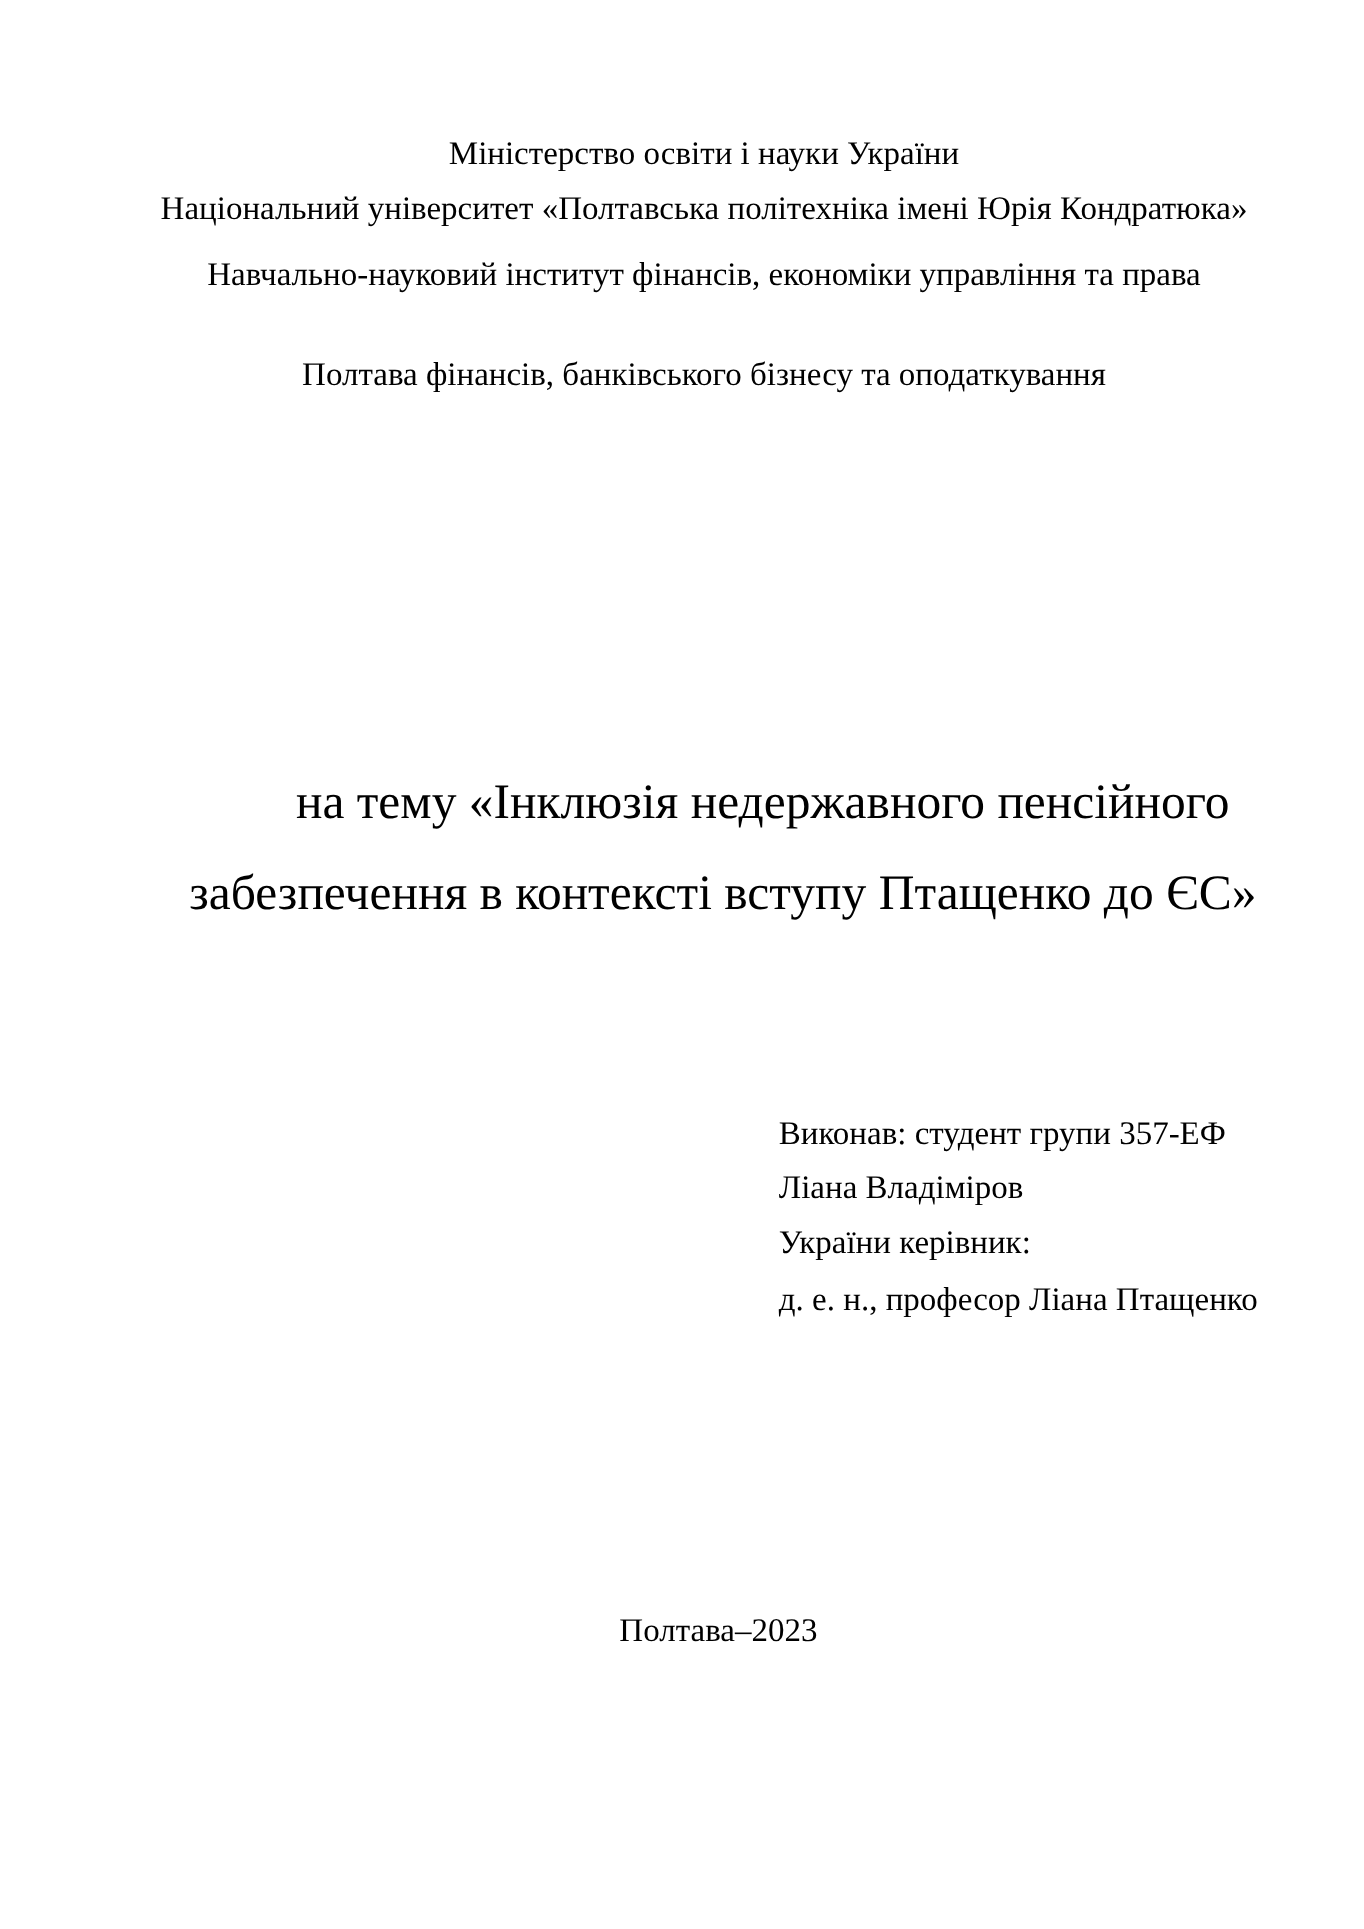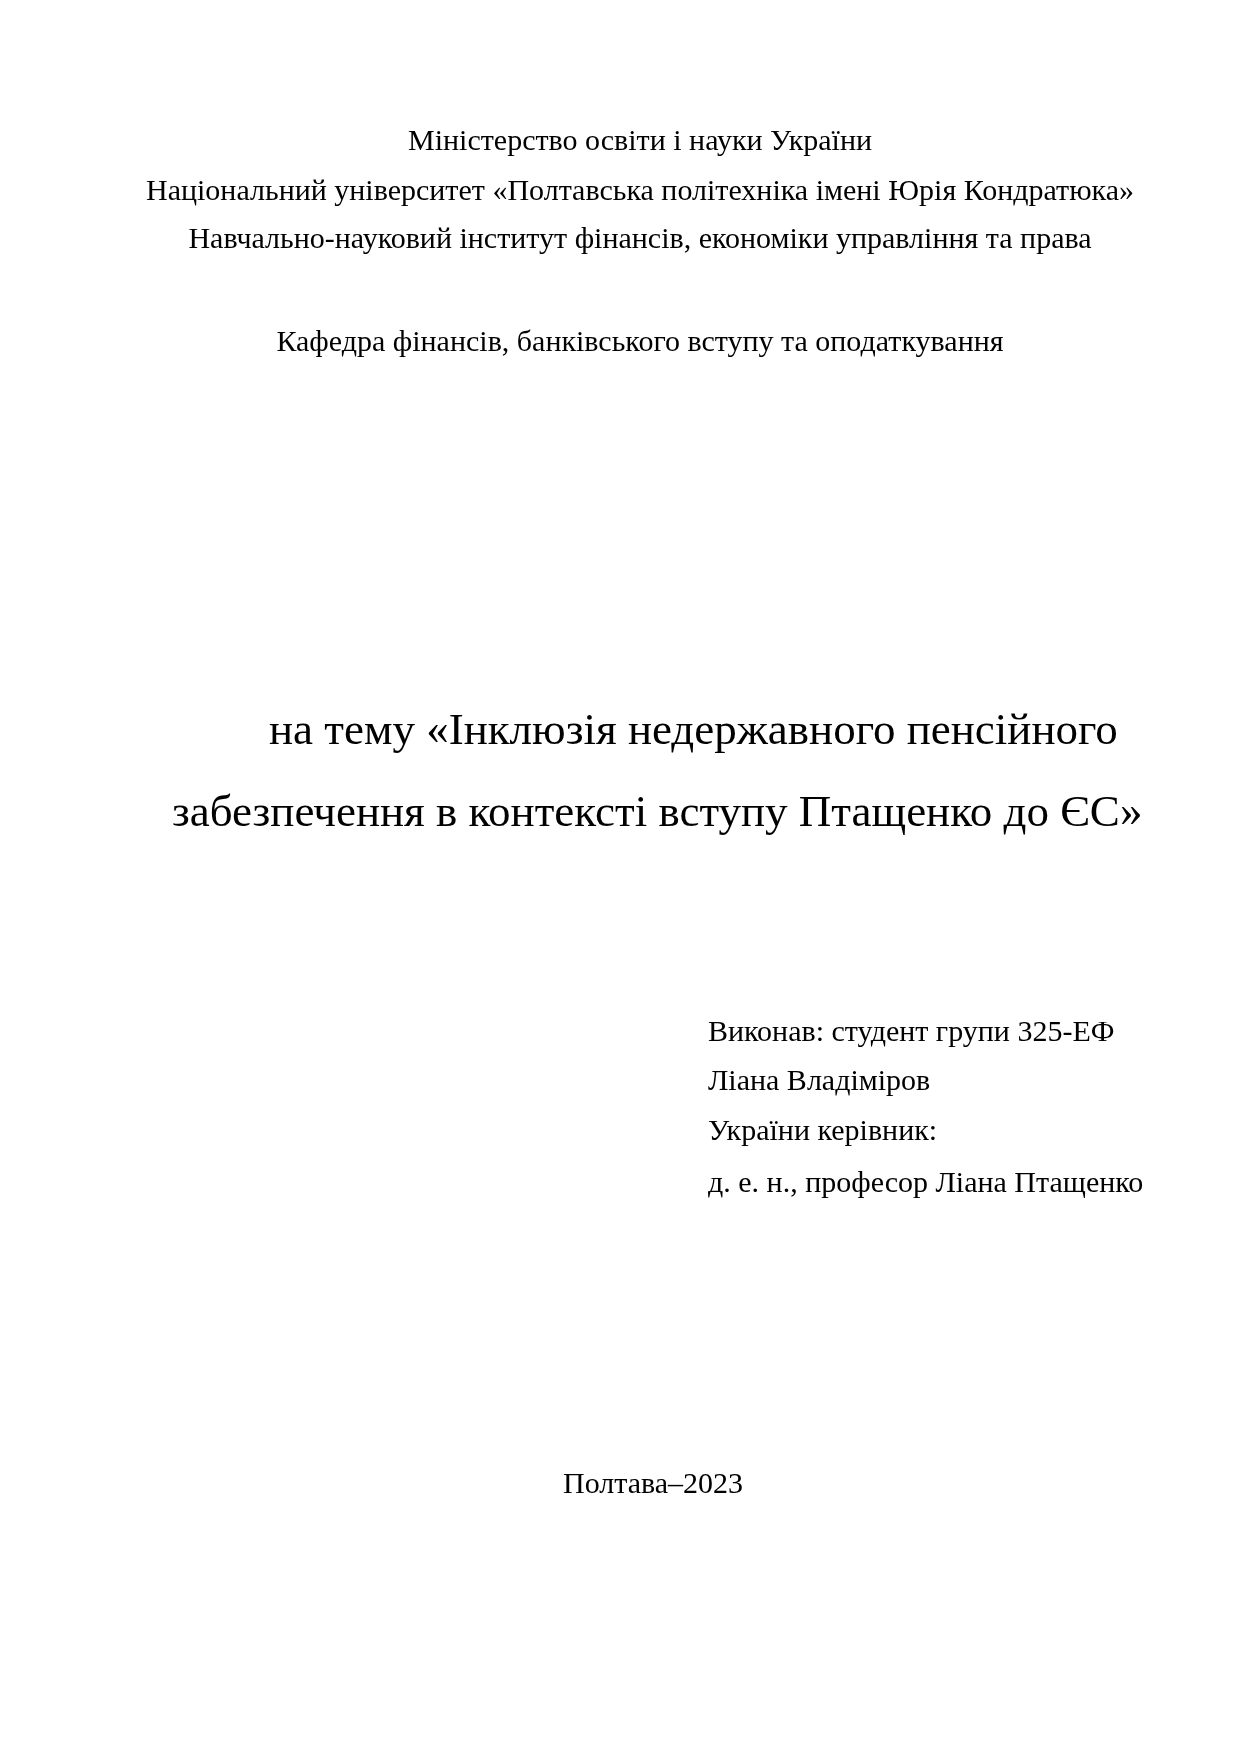--- a/index.html
+++ b/index.html
@@ -35,30 +35,30 @@
 </style>
 </head>
 <body>
 
 <div class="page">
 
   <div class="line centered hdr" style="top:125px">Міністерство освіти і науки України</div>
 
   <div class="line centered hdr" style="top:175px">Національний університет «Полтавська політехніка імені Юрія Кондратюка»</div>
 
-  <div class="line centered hdr" style="top:223px">Навчально-науковий інститут фінансів, економіки управління та права</div>
+  <div class="line centered hdr" style="top:235px">Навчально-науковий інститут фінансів, економіки управління та права</div>
 
-  <div class="line centered hdr" style="top:326px">Кафедра фінансів, банківського вступу та оподаткування</div>
+  <div class="line centered hdr" style="top:326px">Полтава фінансів, банківського бізнесу та оподаткування</div>
 
 
   <div class="line topic" style="top:707px; left:269px">на тему «Інклюзія недержавного пенсійного</div>
 
   <div class="line topic" style="top:789px; left:172px">забезпечення в контексті вступу Птащенко до ЄС»</div>
 
-  <div class="line author" style="top:1016px">Виконав: студент групи 325-ЕФ</div>
+  <div class="line author" style="top:1016px">Виконав: студент групи 357-ЕФ</div>
 
   <div class="line author" style="top:1065px">Ліана Владіміров</div>
 
   <div class="line author" style="top:1115px">України керівник:</div>
 
   <div class="line author" style="top:1167px">д. е. н., професор Ліана Птащенко</div>
 
   <div class="line footer" style="top:1468px; left:563px">Полтава–2023</div>
 
 </div>

